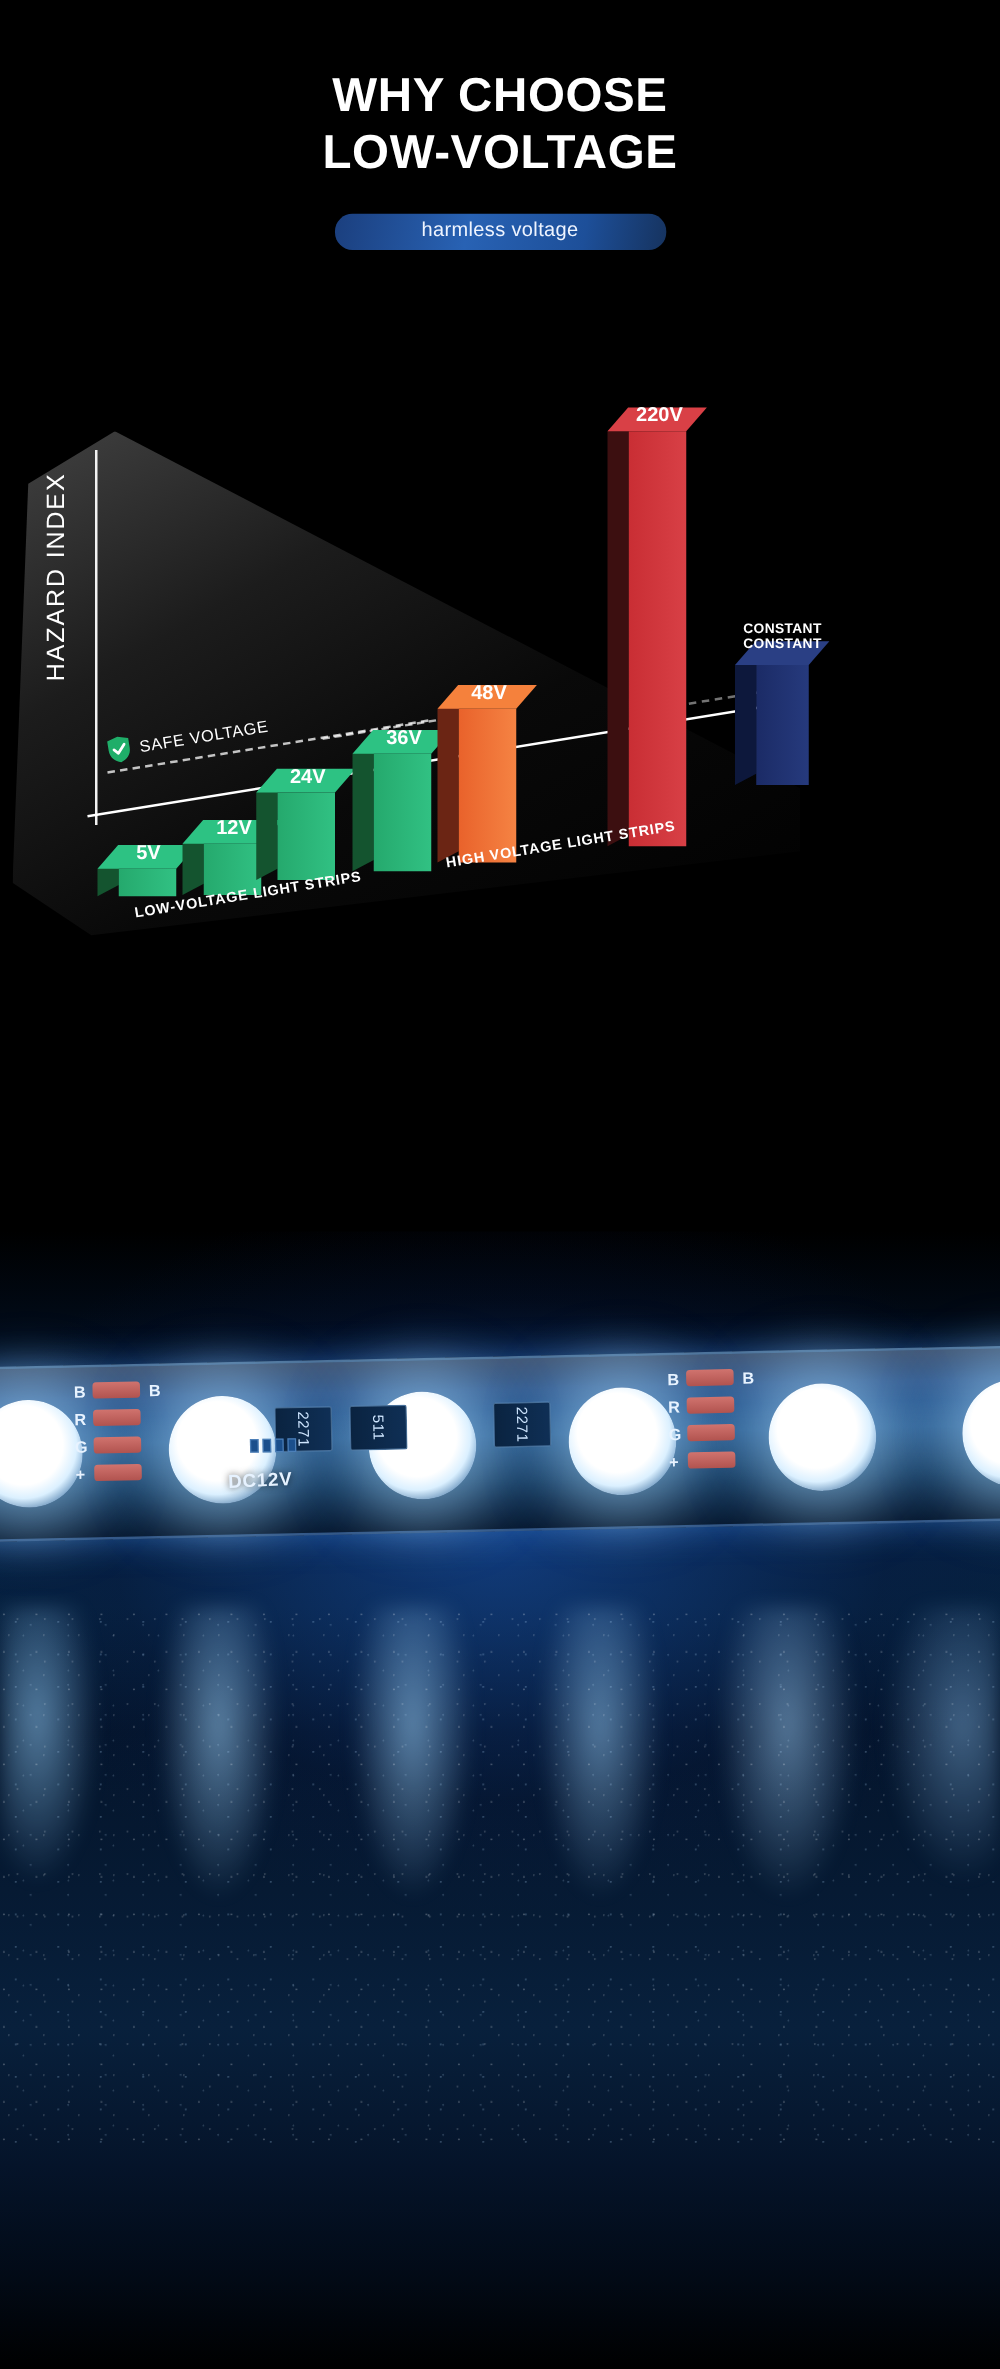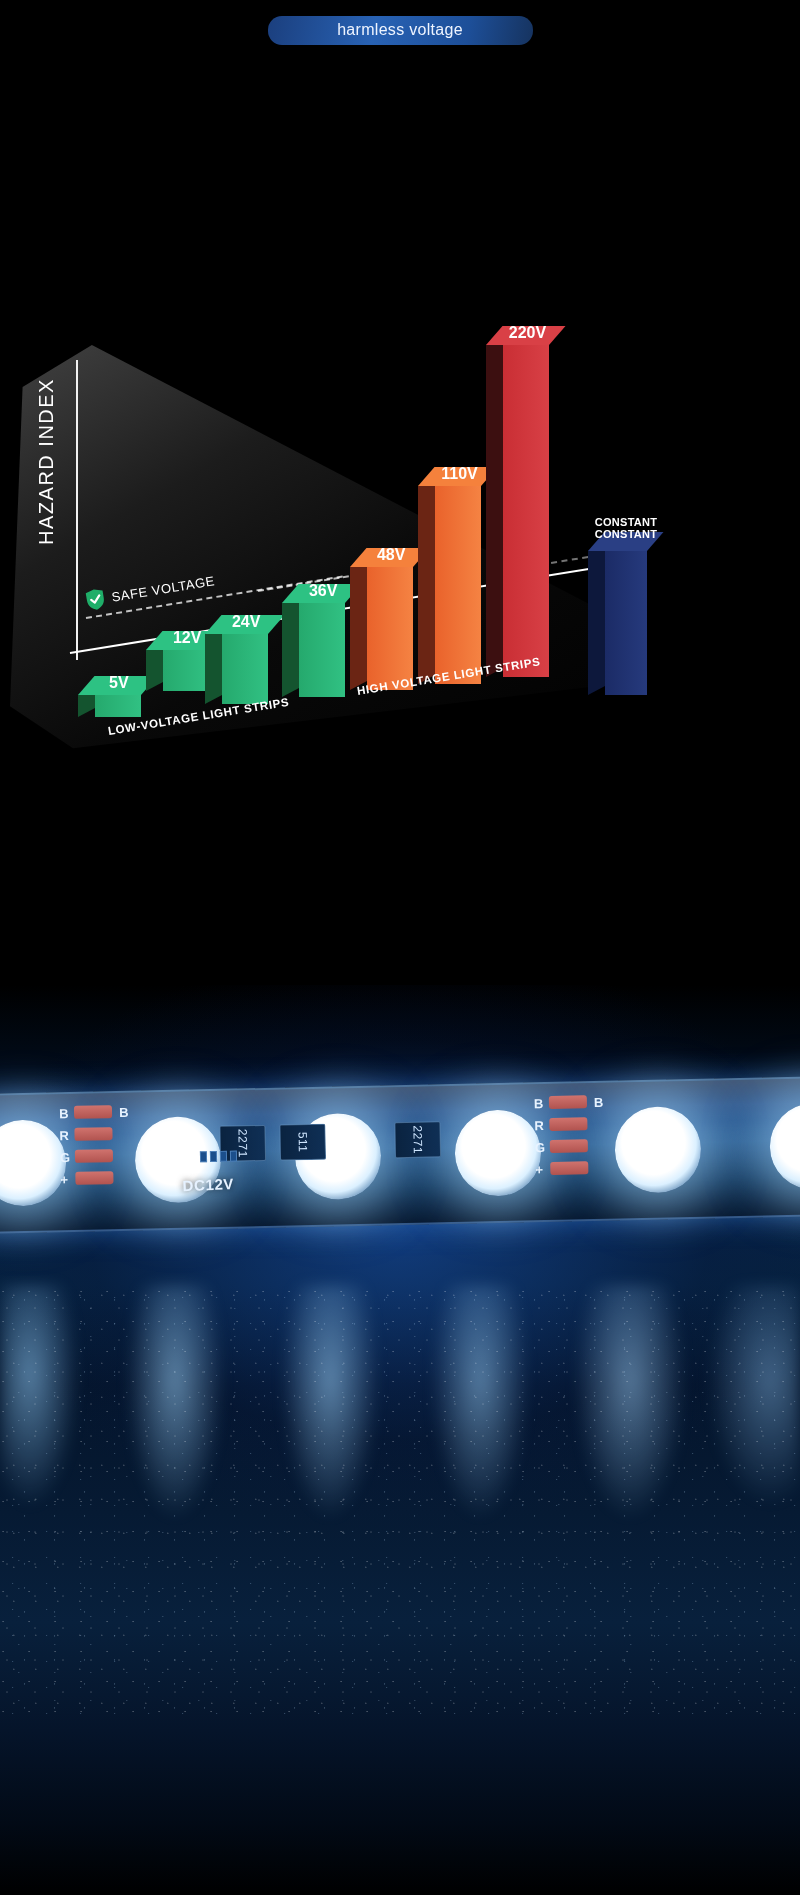--- a/index.html
+++ b/index.html
@@ -7,21 +7,21 @@
     width:800px; height:1895px; background:#000;
     font-family:"Liberation Sans", sans-serif; overflow:hidden; position:relative;
   }
   .page { position:relative; width:800px; height:1895px; background:#000; }
 
   
   .header { position:absolute; top:0; left:0; width:800px; height:240px; text-align:center; }
   .title { margin-top:55px; color:#fff; font-size:38px; font-weight:bold; line-height:1.18;
            letter-spacing:0.5px; }
   .title-l2 { display:block; }
-  .badge-wrap { margin-top:16px; display:flex; justify-content:center; }
+  .badge-wrap { margin-top:26px; display:flex; justify-content:center; }
   .badge {
     display:inline-block; padding:5px 26px 6px; border-radius:14px;
     background:linear-gradient(100deg,#1b3f7e 0%,#2862b4 40%,#1d4f99 75%,#16335f 100%);
     color:#eef4ff; font-size:16px; letter-spacing:0.3px; min-width:265px;
   }
 
   
   .chart { position:absolute; left:0; top:300px; width:800px; height:520px; }
 
   .floor {
@@ -154,20 +154,24 @@
               text-shadow:0 0 6px rgba(0,0,0,0.7); }
   .chip-row { position:absolute; top:60px; width:44px; height:12px; display:flex; gap:3px; }
   .chip { width:7px; height:11px; background:#1b4f8c; border:1px solid rgba(150,200,250,0.4); }
 </style>
 </head>
 <body>
 
 <div class="page">
 
   <div class="header">
+    <div class="title">
+      <span>WHY CHOOSE</span>
+      <span class="title-l2">LOW-VOLTAGE</span>
+    </div>
     <div class="badge-wrap">
       <span class="badge">harmless voltage</span>
     </div>
   </div>
 
   <div class="chart">
 
     <div class="floor"></div>
 
     <div class="axis-y"></div>
@@ -189,21 +193,21 @@
       <span class="safe-text">SAFE VOLTAGE</span>
     </div>
 
     <div class="bar" style="left:95px; top:395px; width:46px; height:22px;">
       <div class="side" style="background:#14542f;"></div>
       <div class="top" style="background:#2dc283;"></div>
       <div class="front" style="background:linear-gradient(90deg,#25a96d,#31c183);"></div>
       <span class="vlabel">5V</span>
     </div>
 
-    <div class="bar" style="left:163px; top:350px; width:46px; height:41px;">
+    <div class="bar" style="left:163px; top:375px; width:46px; height:41px;">
       <div class="side" style="background:#14542f;"></div>
       <div class="top" style="background:#2dc283;"></div>
       <div class="front" style="background:linear-gradient(90deg,#25a96d,#31c183);"></div>
       <span class="vlabel">12V</span>
     </div>
 
     <div class="bar" style="left:222px; top:334px; width:46px; height:70px;">
       <div class="side" style="background:#14542f;"></div>
       <div class="top" style="background:#2dc283;"></div>
       <div class="front" style="background:linear-gradient(90deg,#25a96d,#31c183);"></div>
@@ -217,35 +221,29 @@
       <span class="vlabel">36V</span>
     </div>
 
     <div class="bar" style="left:367px; top:267px; width:46px; height:123px;">
       <div class="side" style="background:#6b2514;"></div>
       <div class="top" style="background:#f5813c;"></div>
       <div class="front" style="background:linear-gradient(90deg,#e9622b,#f58343);"></div>
       <span class="vlabel">48V</span>
     </div>
 
-    <div class="bar" style="left:435px; top:186px; width:46px; height:198px;">
-      <div class="side" style="background:#6b2514;"></div>
-      <div class="top" style="background:#f5813c;"></div>
-      <div class="front" style="background:linear-gradient(90deg,#e9622b,#f58343);"></div>
-      <span class="vlabel">110V</span>
-    </div>
 
     <div class="bar" style="left:503px; top:45px; width:46px; height:332px;">
       <div class="side" style="background:#3c0f10;"></div>
       <div class="top" style="background:#d94046;"></div>
       <div class="front" style="background:linear-gradient(90deg,#c92e34,#d84046);"></div>
       <span class="vlabel">220V</span>
     </div>
 
-    <div class="bar" style="left:605px; top:251px; width:42px; height:144px;">
+    <div class="bar" style="left:605px; top:232px; width:42px; height:96px;">
       <div class="side" style="background:#0d183c;"></div>
       <div class="top" style="background:#2a3f84;"></div>
       <div class="front" style="background:linear-gradient(90deg,#1b2b66,#263a7d);"></div>
       <span class="vlabel small">
         <span>CONSTANT</span><br>
         <span>CONSTANT</span>
       </span>
     </div>
 
     <div class="cat low">LOW-VOLTAGE LIGHT STRIPS</div>

